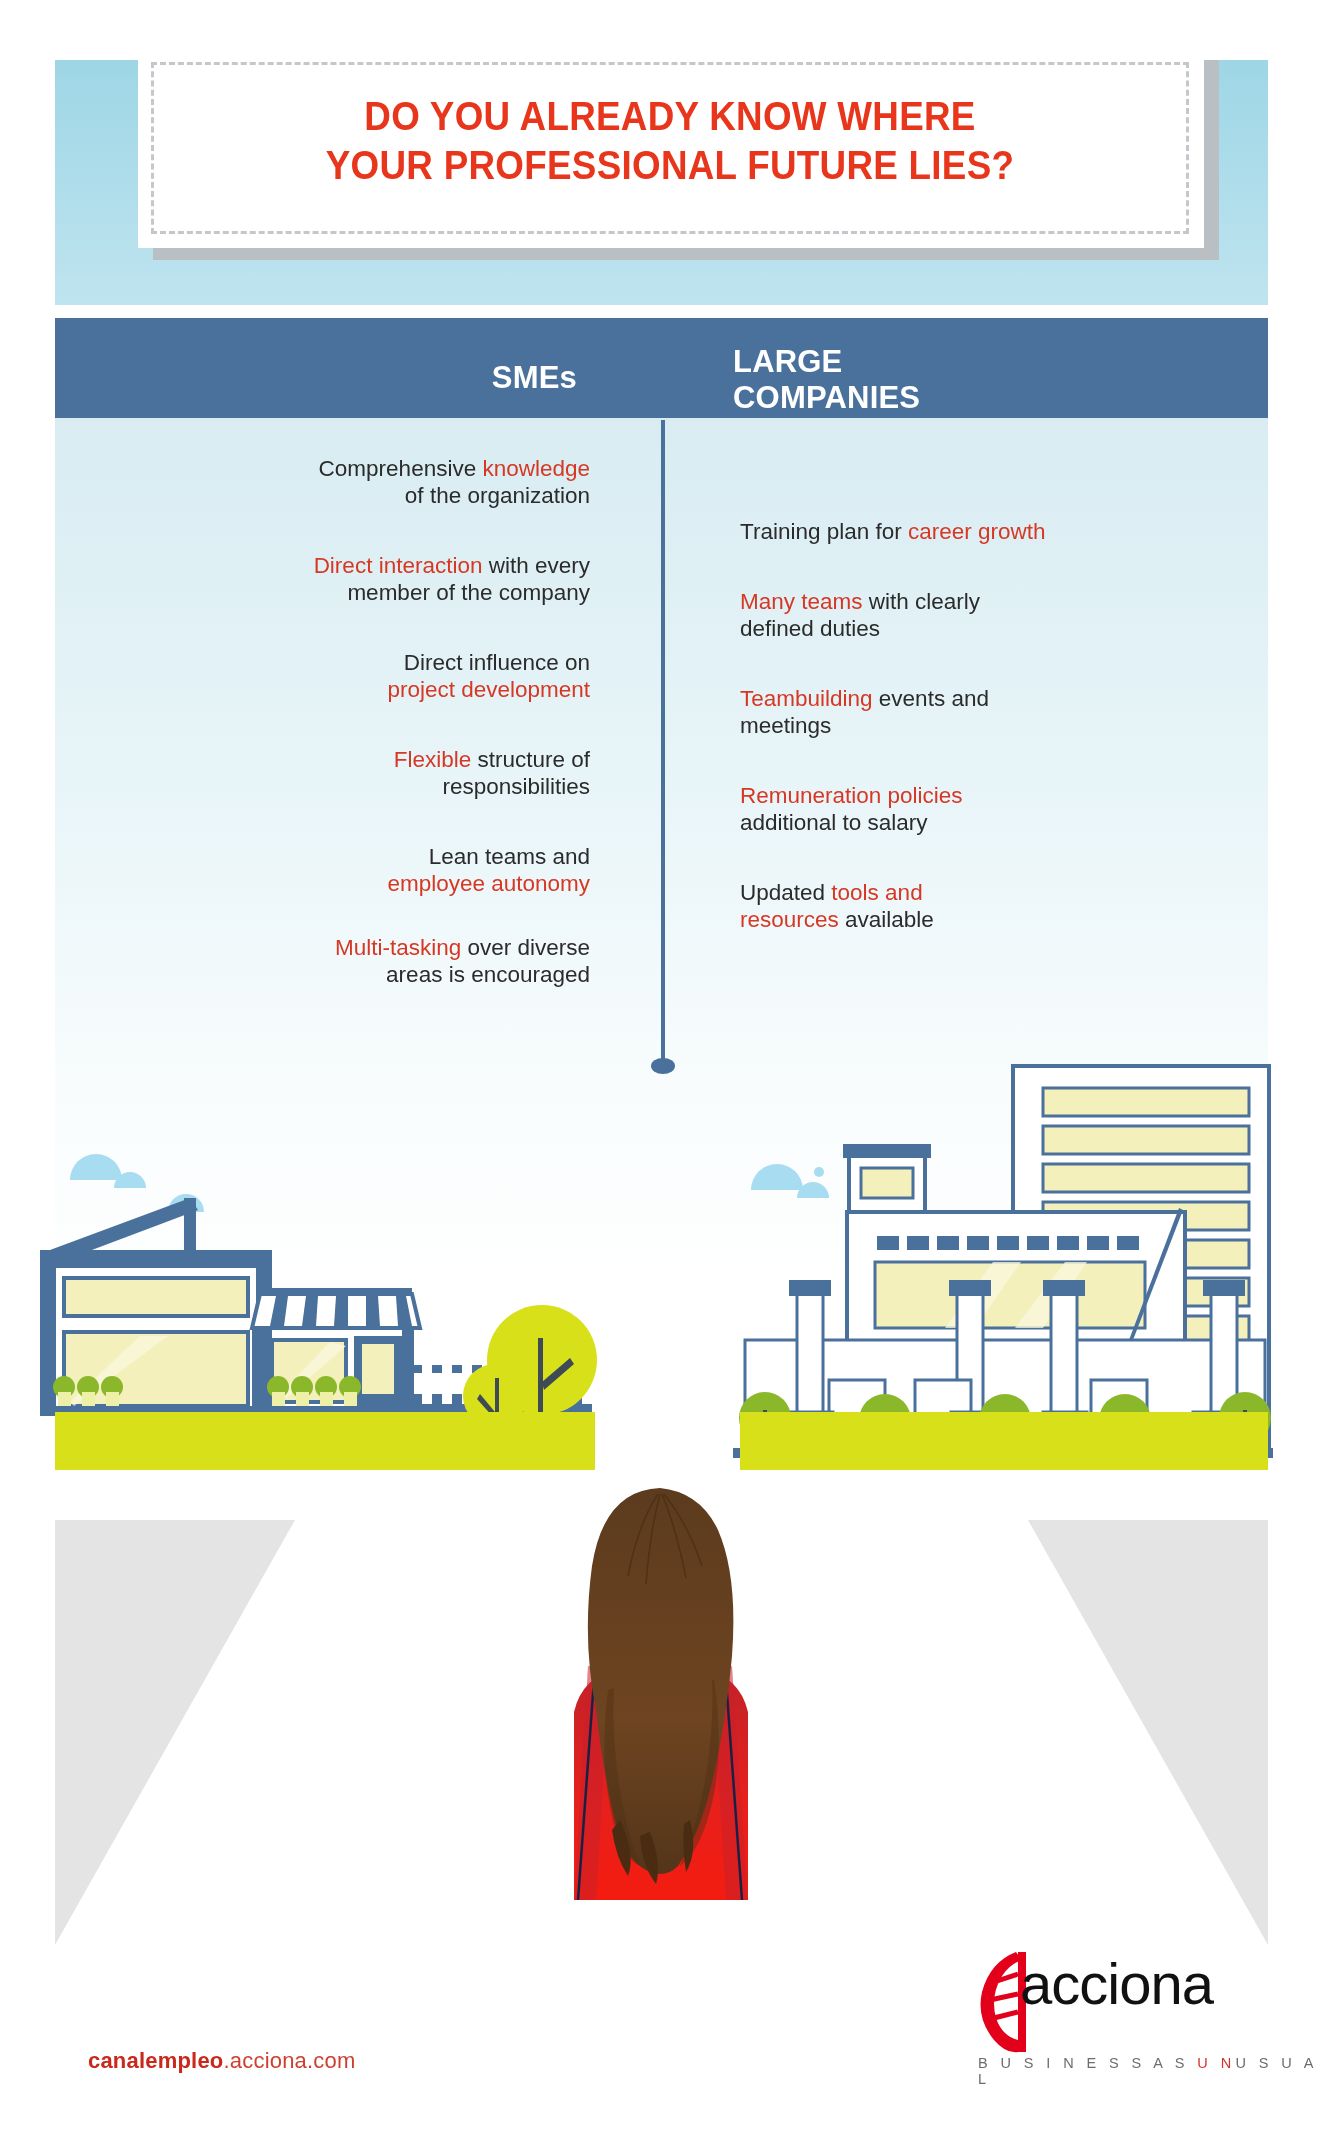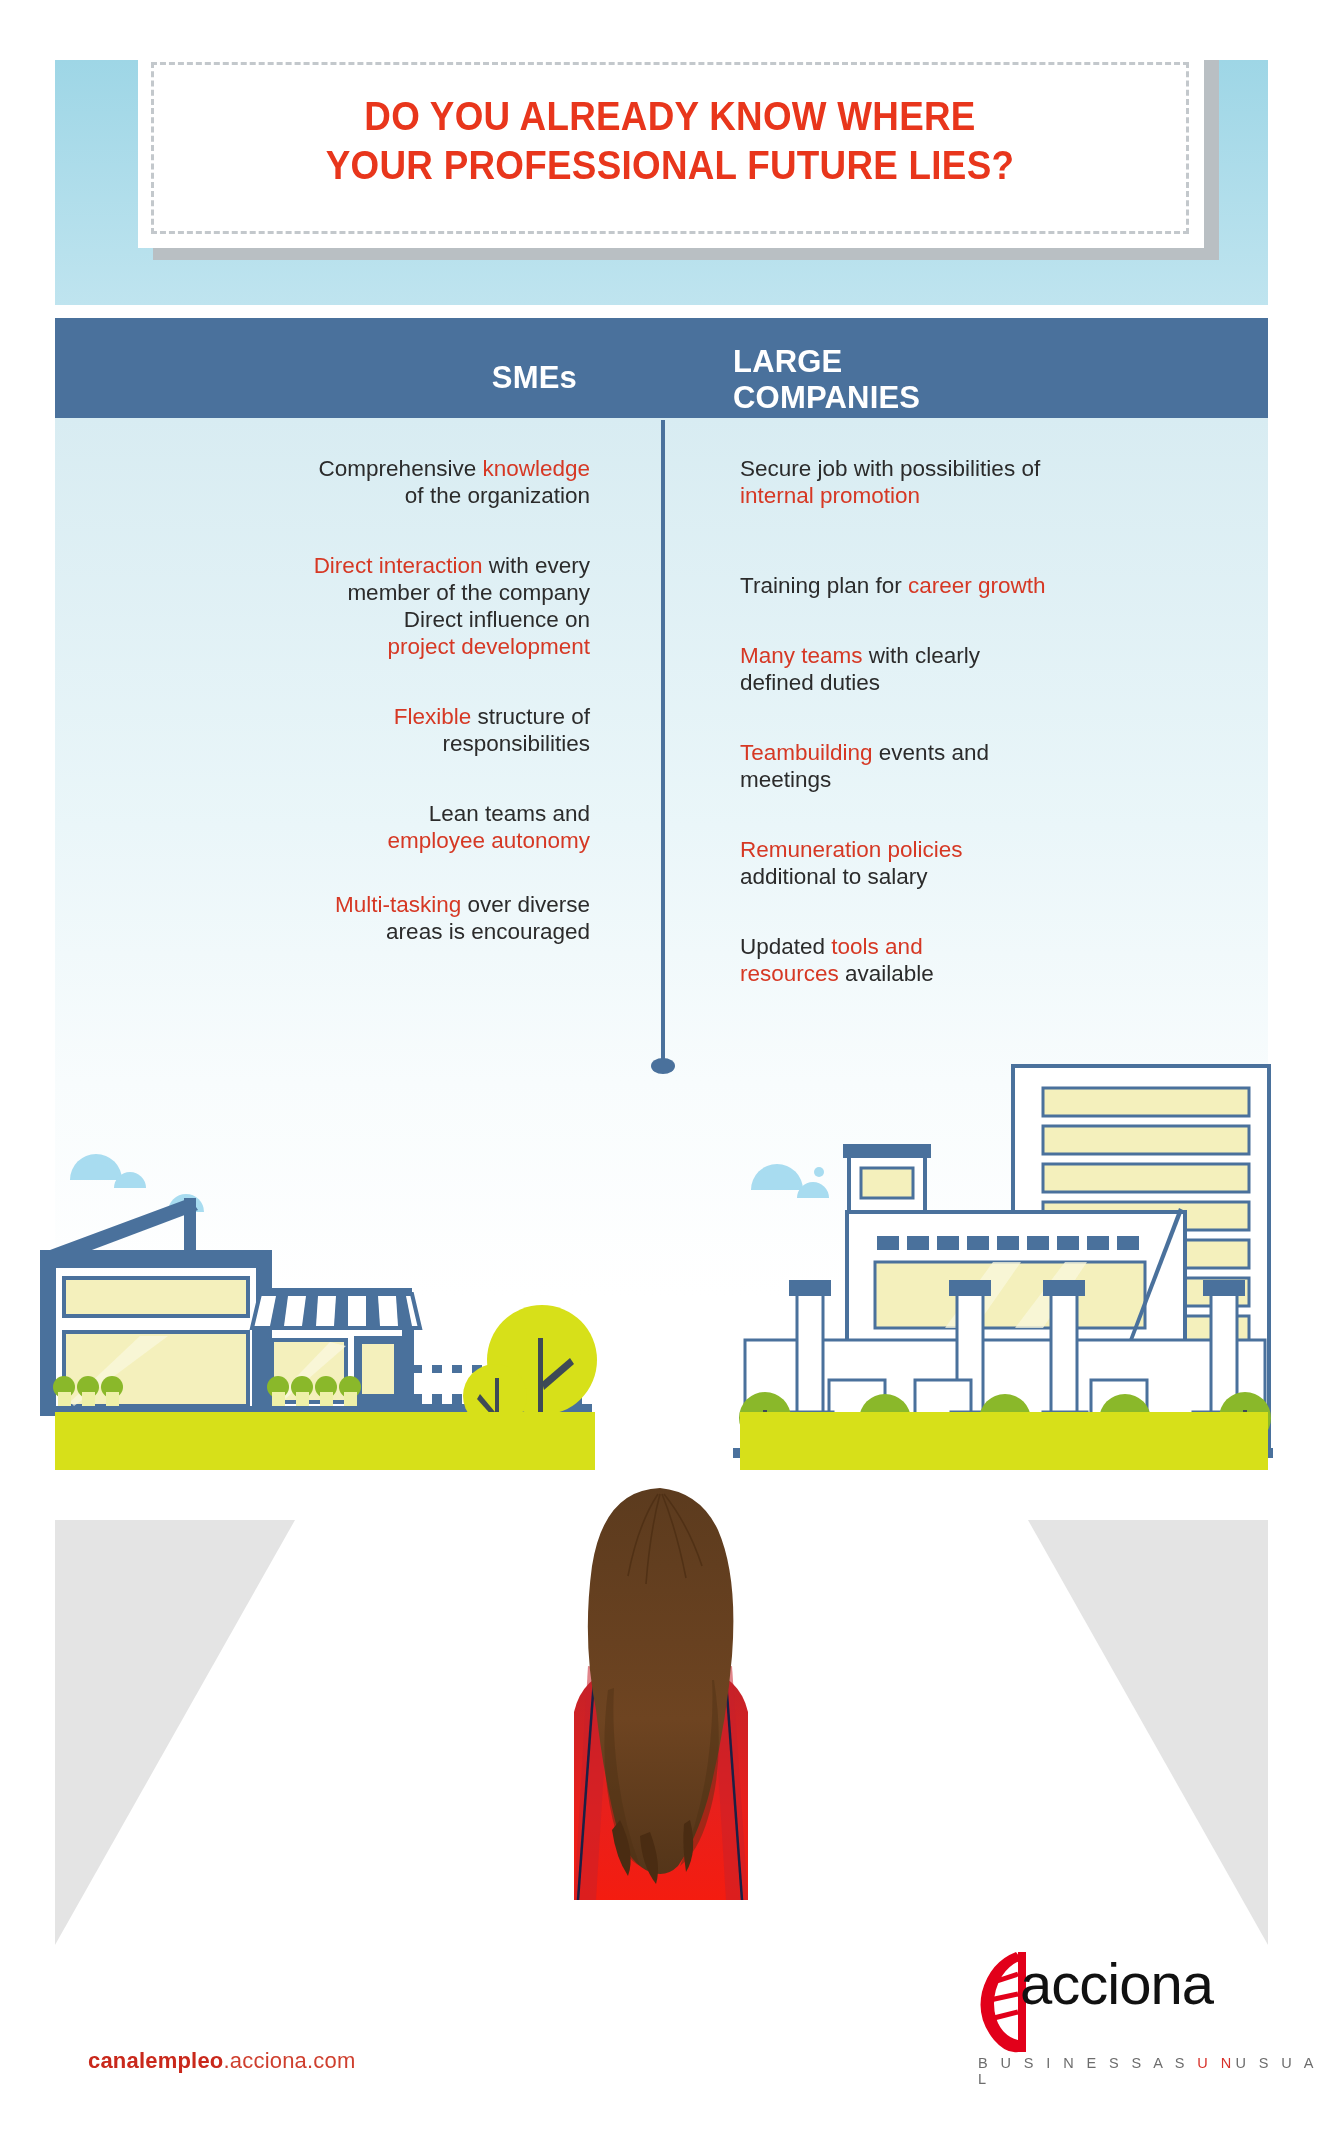--- a/index.html
+++ b/index.html
@@ -91,42 +91,38 @@
 
 <div class="col col-left" id="col-smes">
     <div class="item" style="margin-top: 0px;">
       <div><span>Comprehensive </span><span class="hl">knowledge</span></div>
       <div><span>of the organization</span></div>
     </div>
     <div class="item" style="margin-top: 43px;">
       <div><span class="hl">Direct interaction</span><span> with every</span></div>
       <div><span>member of the company</span></div>
     </div>
-    <div class="item" style="">
+    <div class="item" style="margin-top: 43px;">
       <div><span>Direct influence on</span></div>
       <div><span class="hl">project development</span></div>
     </div>
     <div class="item" style="margin-top: 43px;">
       <div><span class="hl">Flexible</span><span> structure of</span></div>
       <div><span>responsibilities</span></div>
     </div>
     <div class="item" style="margin-top: 43px;">
       <div><span>Lean teams and</span></div>
       <div><span class="hl">employee autonomy</span></div>
     </div>
     <div class="item" style="margin-top: 37px;">
       <div><span class="hl">Multi-tasking</span><span> over diverse</span></div>
       <div><span>areas is encouraged</span></div>
     </div>
   </div>
 <div class="col col-right" id="col-large">
-    <div class="item" style="margin-top: 0px;">
-      <div><span>Secure job with possibilities of</span></div>
-      <div><span class="hl">internal promotion</span></div>
-    </div>
     <div class="item" style="margin-top: 63px;">
       <div><span>Training plan for </span><span class="hl">career growth</span></div>
     </div>
     <div class="item" style="margin-top: 43px;">
       <div><span class="hl">Many teams</span><span> with clearly</span></div>
       <div><span>defined duties</span></div>
     </div>
     <div class="item" style="margin-top: 43px;">
       <div><span class="hl">Teambuilding</span><span> events and</span></div>
       <div><span>meetings</span></div>

